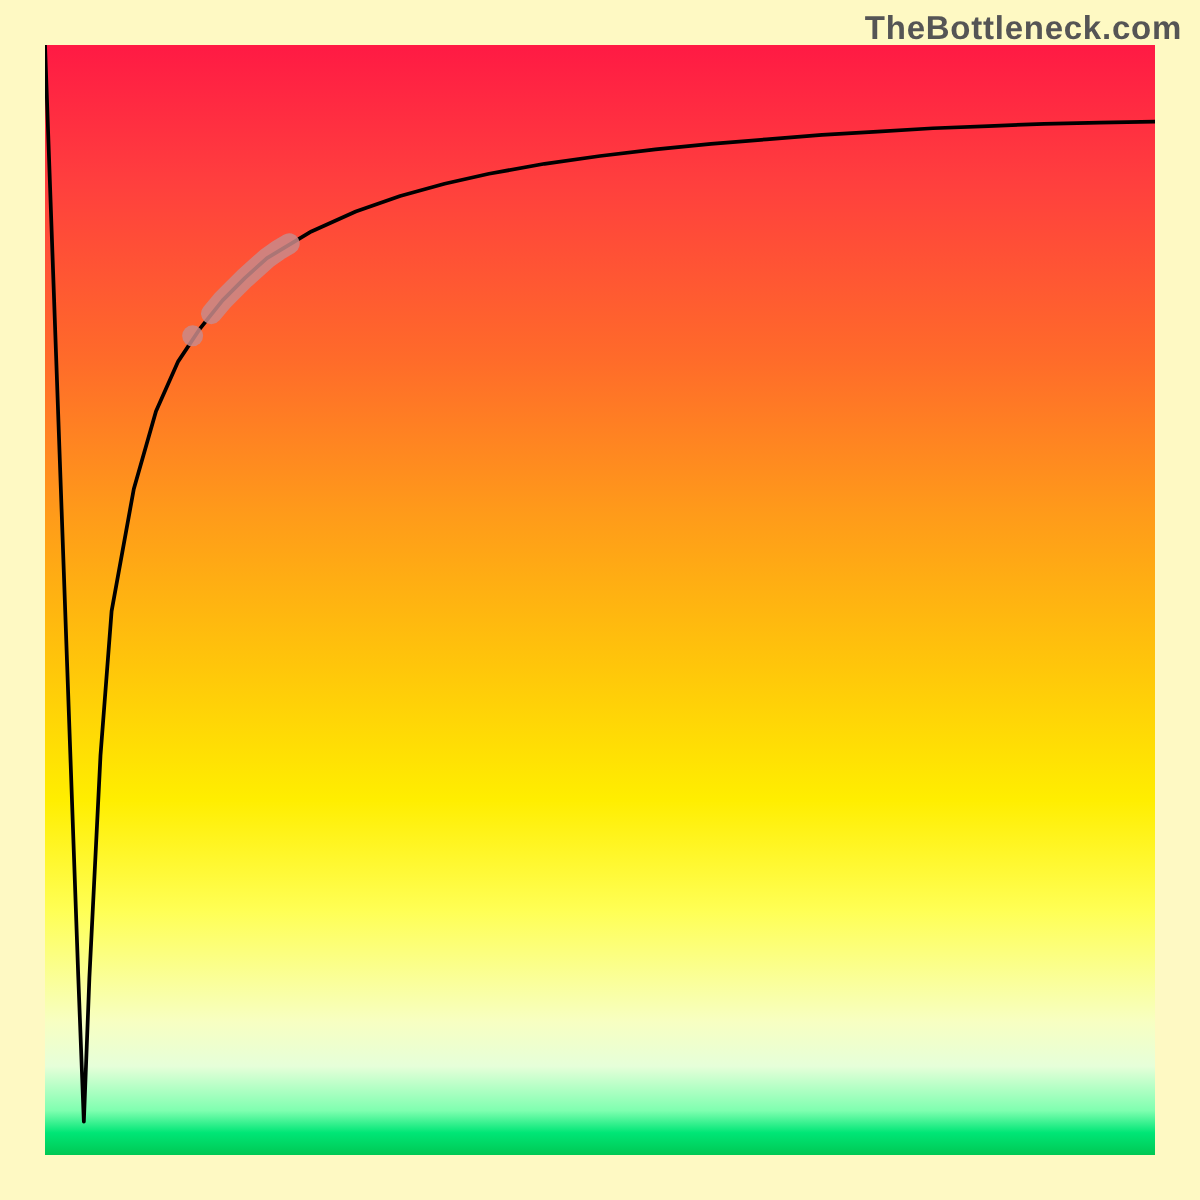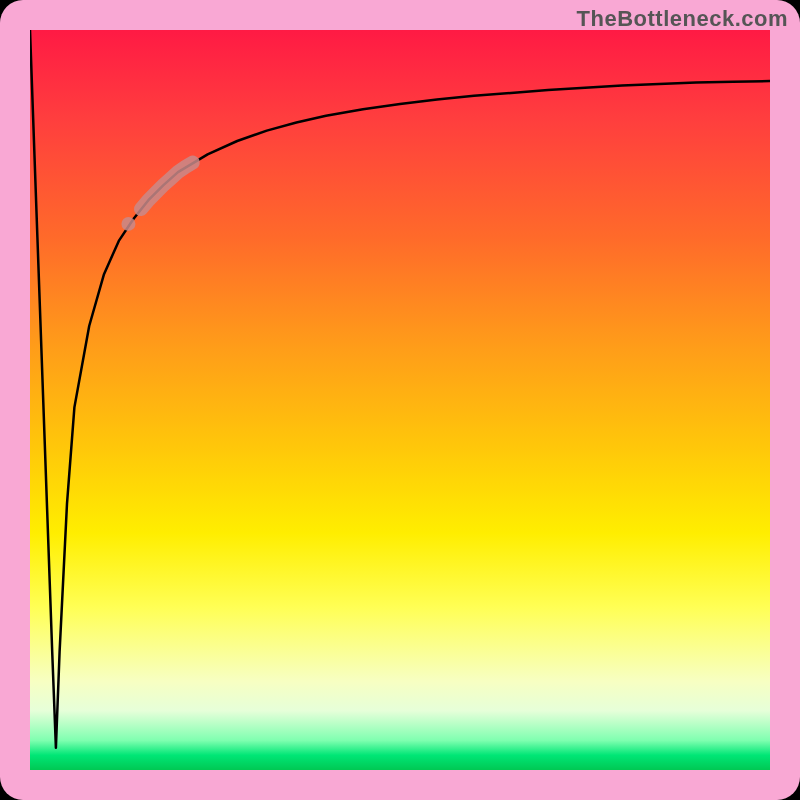--- a/index.html
+++ b/index.html
@@ -8,22 +8,21 @@
     width: 800px;
     height: 800px;
     background: #000;
     overflow: hidden;
     font-family: Arial, Helvetica, sans-serif;
   }
   .frame {
     position: relative;
     width: 800px;
     height: 800px;
-    background: #f9a8d4;
-    border-radius: 23px;
+    background: #fef9c3;
   }
   .plot-area {
     position: absolute;
     left: 30px;
     top: 30px;
     width: 740px;
     height: 740px;
     background: linear-gradient(
       to bottom,
       #ff1a44 0%,

